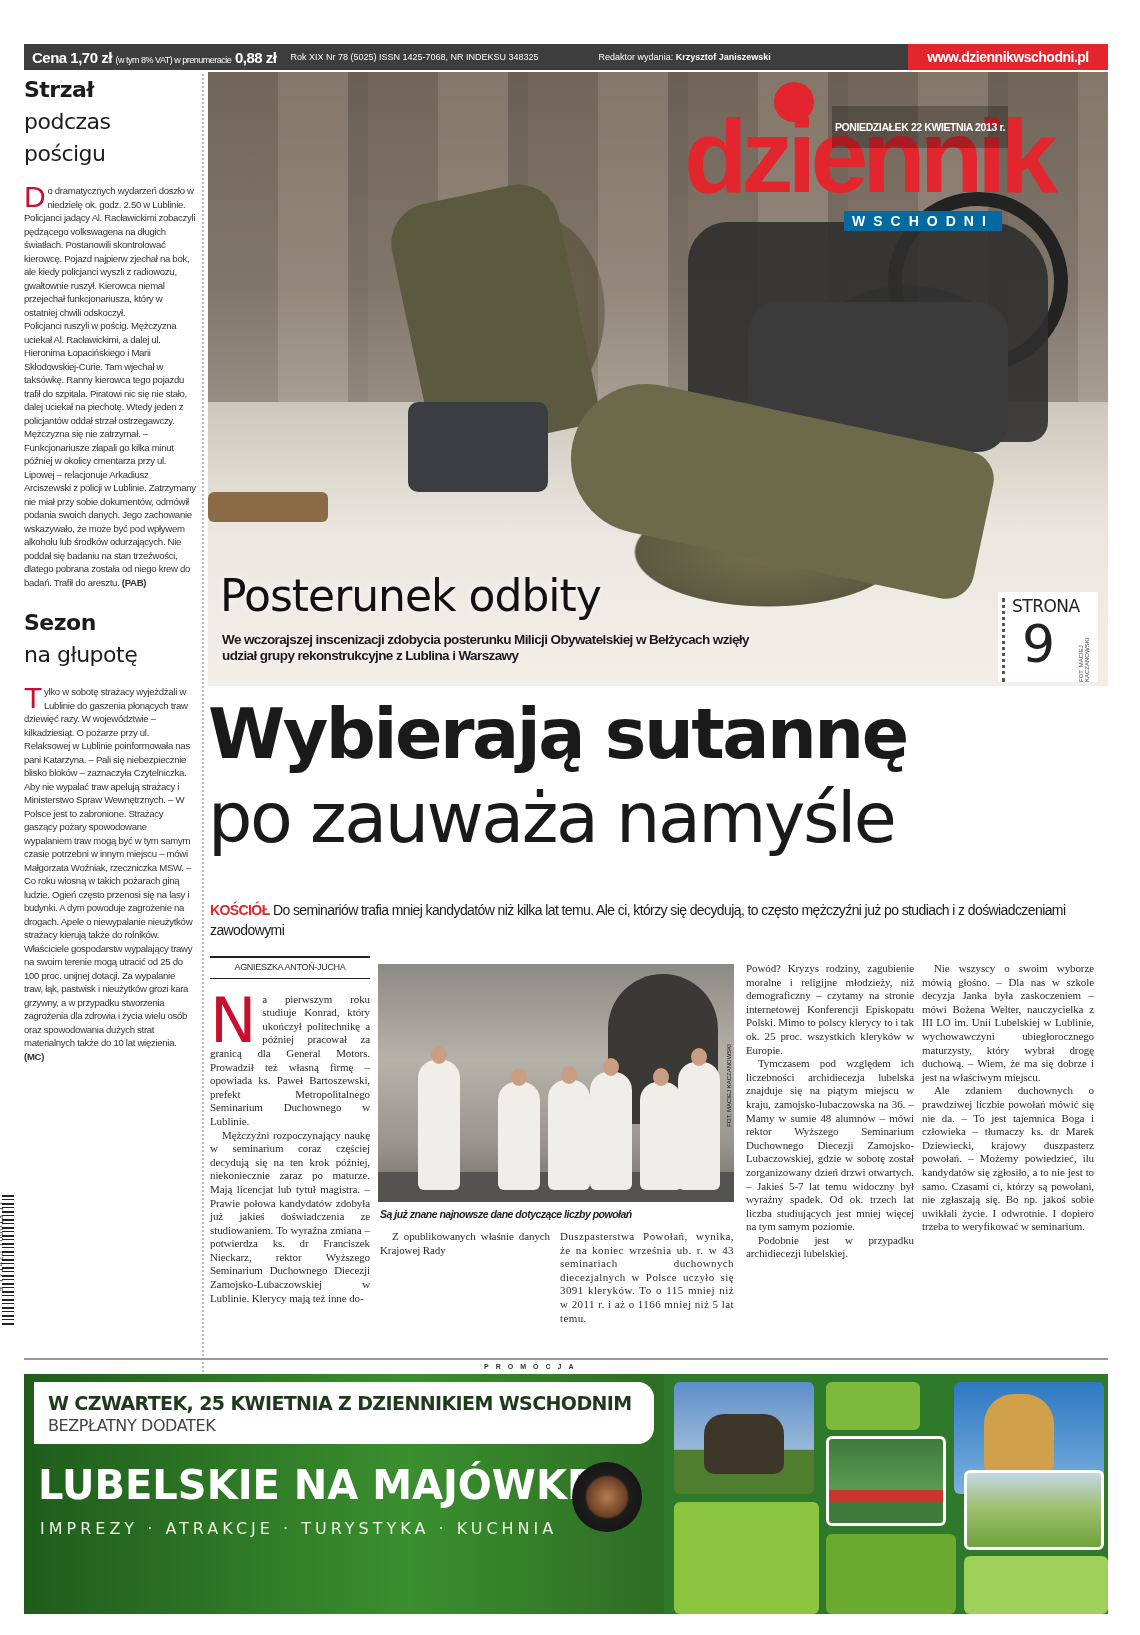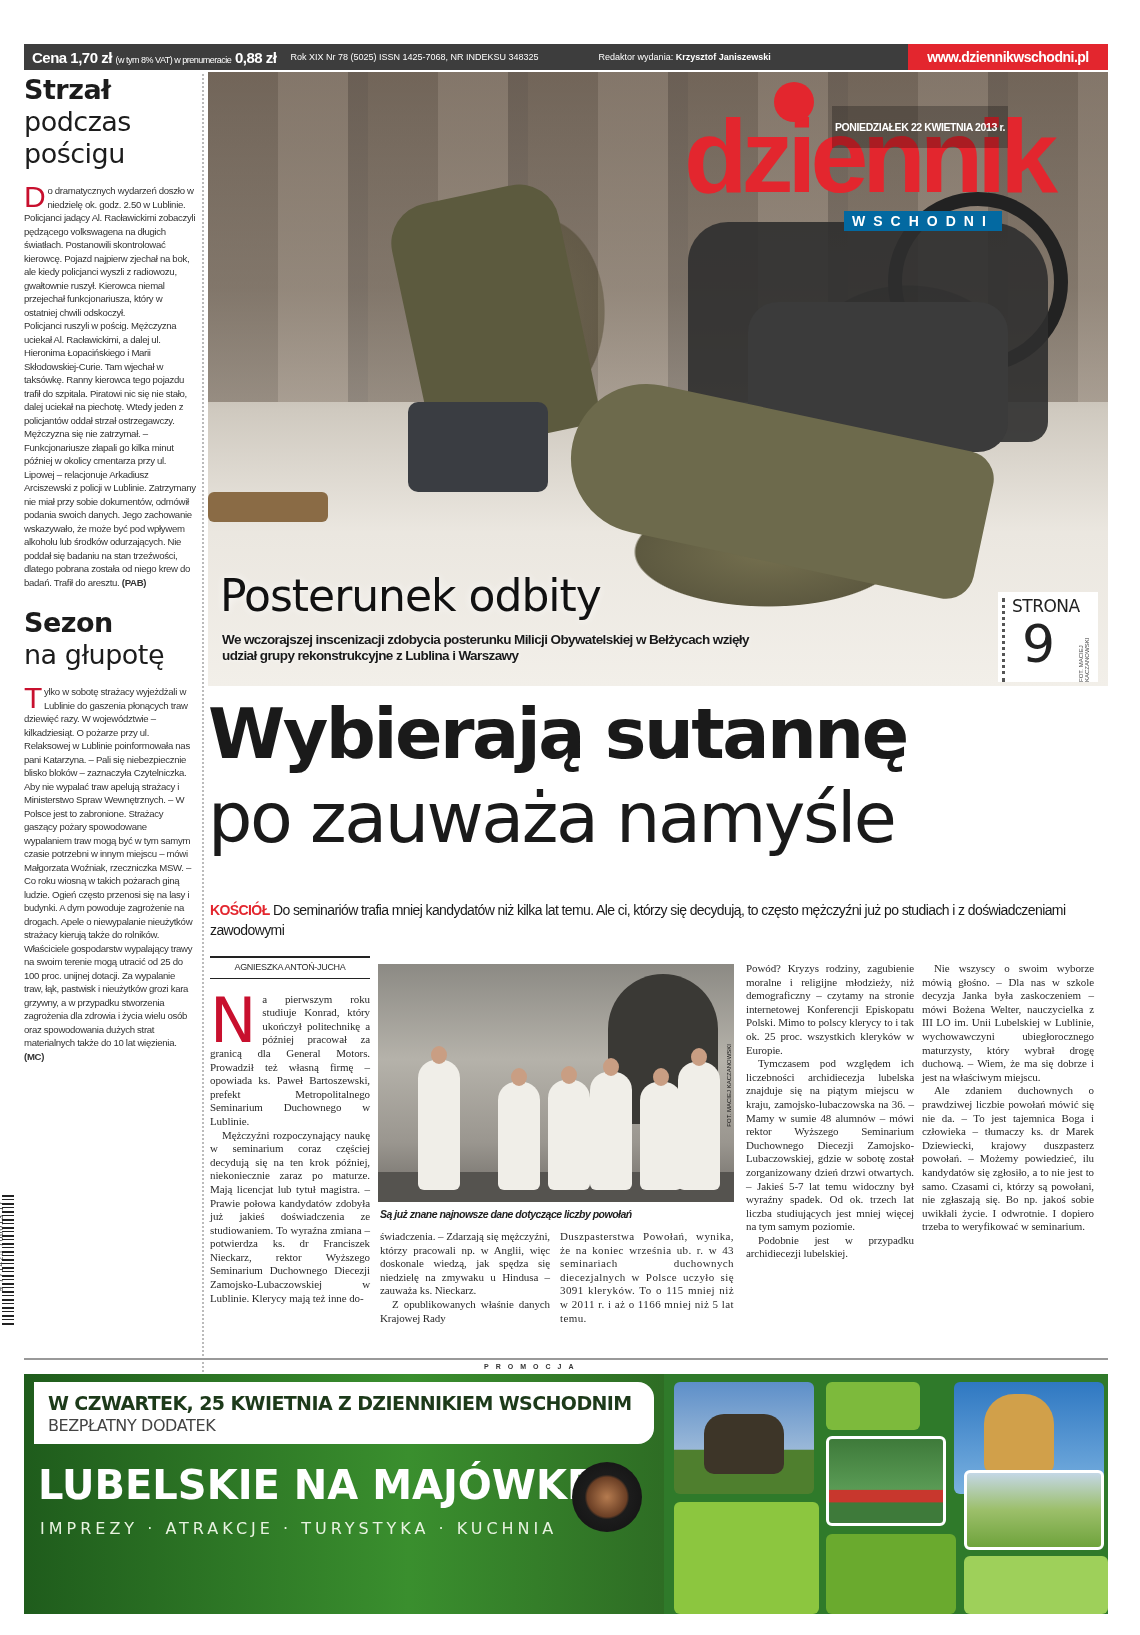--- a/index.html
+++ b/index.html
@@ -12,21 +12,21 @@
   .topbar { position: absolute; left: 0; top: 0; width: 1084px; height: 26px; background: #3d3d3d; display: flex; align-items: center; color: #fff; }
   .topbar .price { font-family: "Liberation Sans", sans-serif; font-weight: bold; font-size: 15px; padding-left: 8px; letter-spacing: -0.5px; white-space: nowrap; }
   .topbar .price small { font-size: 9px; font-weight: normal; }
   .topbar .meta { font-size: 9px; margin-left: 14px; white-space: nowrap; }
   .topbar .editor { font-size: 9px; margin-left: 60px; white-space: nowrap; }
   .topbar .editor b { font-weight: bold; }
   .topbar .url { position: absolute; right: 0; top: 0; height: 26px; width: 200px; background: #e3262e; color: #fff; font-weight: bold; font-size: 14px; display: flex; align-items: center; justify-content: center; letter-spacing: -0.5px; }
 
   
   .leftcol { position: absolute; left: 0; top: 30px; width: 172px; height: 1310px; }
-  .leftcol h2 { font-family: "DejaVu Sans", sans-serif; font-size: 27px; line-height: 32px; color: #1c1c1c; letter-spacing: -0.5px; }
+  .leftcol h2 { font-family: "DejaVu Sans", sans-serif; font-size: 22px; line-height: 32px; color: #1c1c1c; letter-spacing: -0.5px; }
   .leftcol h2 .b { font-weight: bold; display: block; }
   .leftcol h2 .n { font-weight: normal; display: block; }
   .brief { font-family: "Liberation Sans", sans-serif; font-size: 9.6px; line-height: 13.5px; color: #333; margin-top: 14px; letter-spacing: -0.3px; }
   .brief .drop { float: left; font-size: 30px; line-height: 26px; color: #c8102e; margin-right: 2px; font-weight: normal; }
   .brief .sig { font-weight: bold; }
   .leftrule { position: absolute; left: 178px; top: 30px; height: 1310px; border-left: 2px dotted #bbb; }
   .barcode { position: absolute; left: 2px; top: 1195px; width: 12px; height: 130px; background: repeating-linear-gradient(to bottom, #222 0 2px, #fff 2px 4px, #222 4px 5px, #fff 5px 8px); }
   .barcode-digits { position: absolute; left: -4px; top: 1200px; font-size: 8px; writing-mode: vertical-rl; transform: rotate(180deg); color: #222; letter-spacing: 1px; }
 
   
@@ -212,21 +212,20 @@
     <div class="head" style="left:225px; top:94px;"></div>
     <div class="priest" style="left:262px; height:108px;"></div>
     <div class="head" style="left:275px; top:104px;"></div>
     <div class="priest" style="left:300px; height:128px;"></div>
     <div class="head" style="left:313px; top:84px;"></div>
     <div class="credit2">FOT. MACIEJ KACZANOWSKI</div>
   </div>
   <div class="photo2-caption">Są już znane najnowsze dane dotyczące liczby powołań</div>
 
   <div class="col" style="left:356px; top:1186px; width:170px;">
-    <p class="first">świadczenia. – Zdarzają się mężczyźni, którzy pracowali np. w Anglii, więc doskonale wiedzą, jak spędza się niedzielę na zmywaku u Hindusa – zauważa ks. Nieckarz.</p>
     <p>Z opublikowanych właśnie danych Krajowej Rady</p>
   </div>
 
   <div class="col" style="left:536px; top:1186px; width:174px; letter-spacing:0.4px;">
     <p class="first">Duszpasterstwa Powołań, wynika, że na koniec września ub. r. w 43 seminariach duchownych diecezjalnych w Polsce uczyło się 3091 kleryków. To o 115 mniej niż w 2011 r. i aż o 1166 mniej niż 5 lat temu.</p>
   </div>
 
   <div class="col" style="left:722px; top:918px; width:168px;">
     <p class="first">Powód? Kryzys rodziny, zagubienie moralne i religijne młodzieży, niż demograficzny – czytamy na stronie internetowej Konferencji Episkopatu Polski. Mimo to polscy klerycy to i tak ok. 25 proc. wszystkich kleryków w Europie.</p>
     <p>Tymczasem pod względem ich liczebności archidiecezja lubelska znajduje się na piątym miejscu w kraju, zamojsko-lubaczowska na 36. – Mamy w sumie 48 alumnów – mówi rektor Wyższego Seminarium Duchownego Diecezji Zamojsko-Lubaczowskiej, gdzie w sobotę został zorganizowany dzień drzwi otwartych. – Jakieś 5-7 lat temu widoczny był wyraźny spadek. Od ok. trzech lat liczba studiujących jest mniej więcej na tym samym poziomie.</p>

